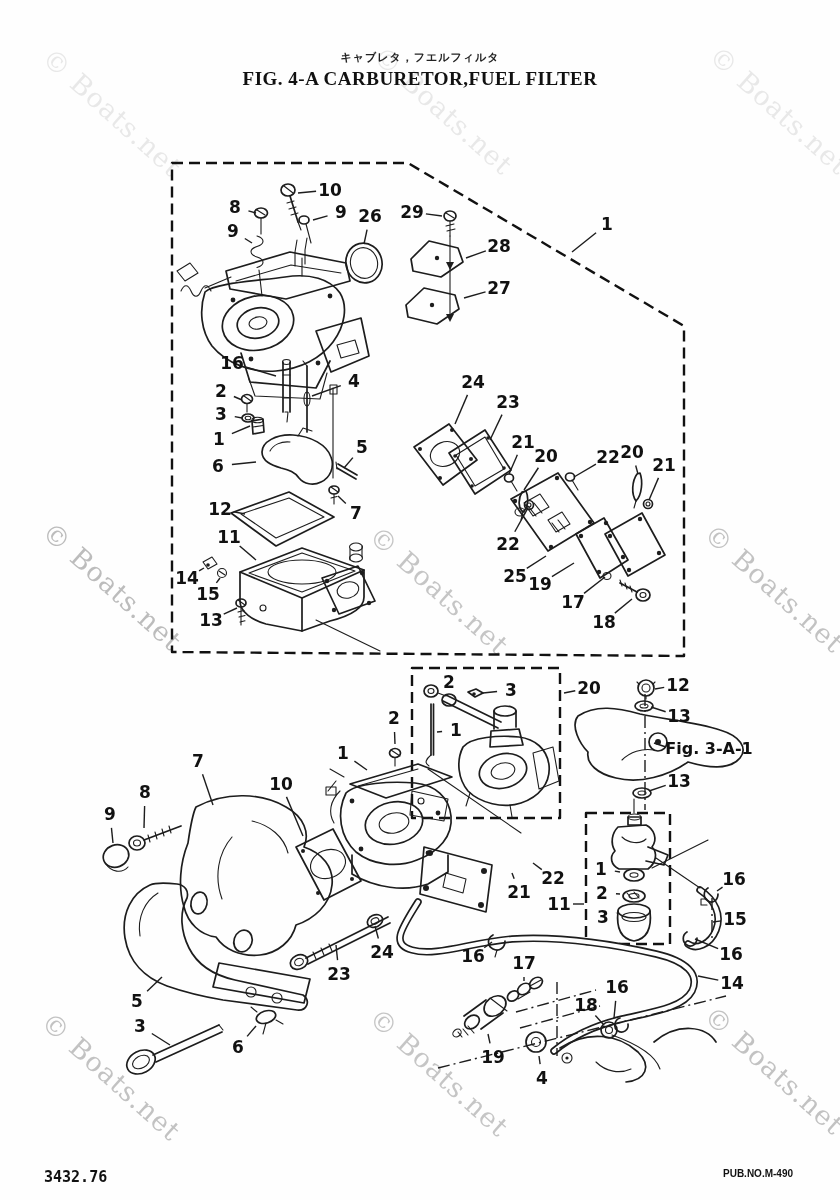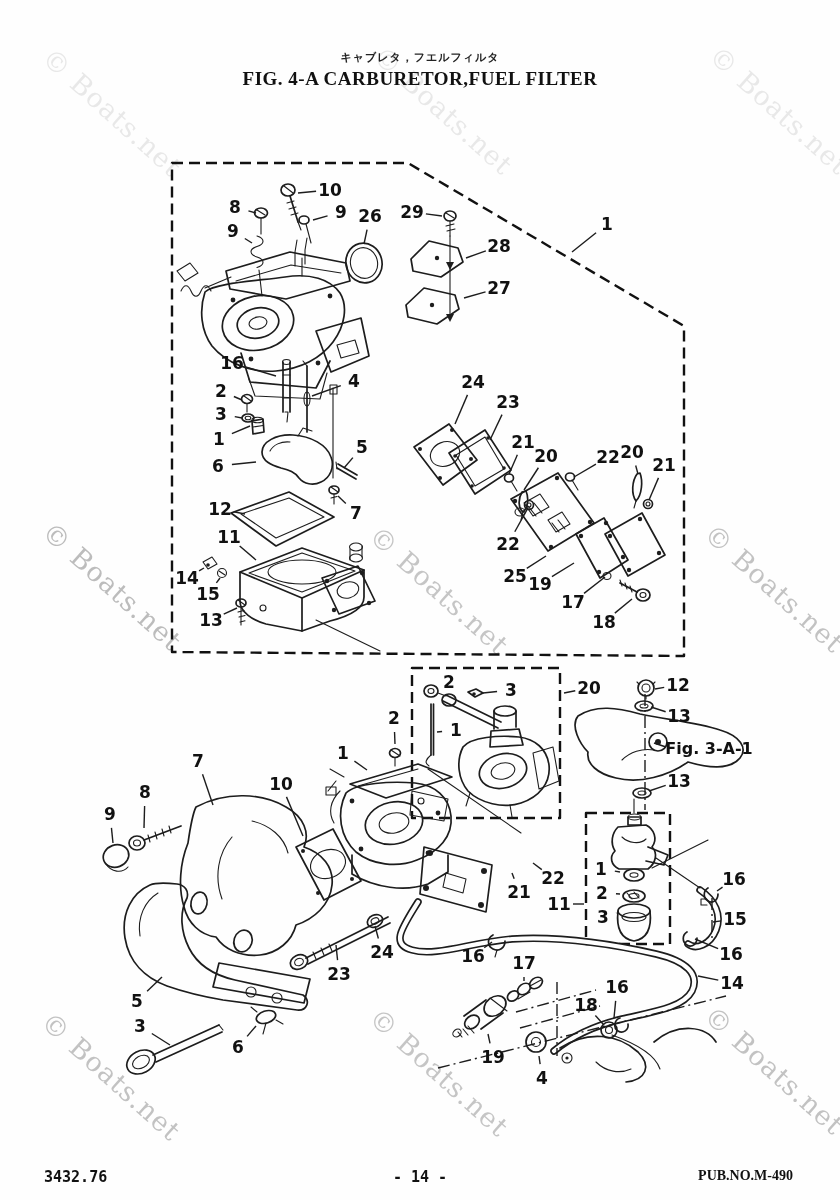--- a/index.html
+++ b/index.html
@@ -17,21 +17,21 @@
     font-size:11px;font-weight:bold;letter-spacing:1px;color:#222;
   }
   .fig-title{
     position:absolute;top:68px;left:0;width:100%;text-align:center;
     font-family:Liberation Serif, serif;font-weight:bold;font-size:19px;
     letter-spacing:0.5px;color:#111;
   }
   .diagram-svg{position:absolute;left:0;top:0;}
   .footer-date{position:absolute;left:44px;top:1168px;font-family:"DejaVu Sans Mono",monospace;font-weight:bold;font-size:15px;color:#111;}
   .footer-page{position:absolute;left:0;top:1168px;width:100%;text-align:center;font-family:"DejaVu Sans Mono",monospace;font-weight:bold;font-size:15px;color:#111;}
-  .footer-pub{position:absolute;right:47px;top:1168px;font-family:Liberation Serif, serif;font-weight:bold;font-size:14px;color:#111;}
+  .footer-pub{position:absolute;right:47px;top:1168px;font-family:Liberation Sans, sans-serif;font-weight:bold;font-size:10px;color:#111;}
   .ln{fill:none;stroke:#1d1d1d;stroke-width:1.7;stroke-linecap:round;stroke-linejoin:round;}
   .thin{stroke-width:1.1;}
   .dash{fill:none;stroke:#111;stroke-width:2.4;stroke-dasharray:11 6;stroke-linejoin:round;}
   .dashdot{fill:none;stroke:#1d1d1d;stroke-width:1.4;stroke-dasharray:12 4 2 4;}
   .dot{fill:#1d1d1d;stroke:none;}
   .hose-o{fill:none;stroke:#1d1d1d;stroke-width:7.5;stroke-linecap:round;}
   .hose-i{fill:none;stroke:#fefefe;stroke-width:4.2;stroke-linecap:round;}
 </style>
 </head>
 <body>
@@ -535,15 +535,14 @@
         <line x1="595.3351280325776" y1="1015.4333783893514" x2="603" y2="1024" stroke="#1d1d1d" stroke-width="1.4"></line>
         <text x="586" y="1011" text-anchor="middle" font-family="&quot;DejaVu Sans&quot;, sans-serif" font-weight="bold" font-size="17" fill="#111">18</text>
         <line x1="490.0259849793654" y1="1043.3195309050807" x2="488" y2="1034" stroke="#1d1d1d" stroke-width="1.4"></line>
         <text x="493" y="1063" text-anchor="middle" font-family="&quot;DejaVu Sans&quot;, sans-serif" font-weight="bold" font-size="17" fill="#111">19</text>
         <line x1="540.1084151337336" y1="1064.12837764738" x2="539" y2="1056" stroke="#1d1d1d" stroke-width="1.4"></line>
         <text x="542" y="1084" text-anchor="middle" font-family="&quot;DejaVu Sans&quot;, sans-serif" font-weight="bold" font-size="17" fill="#111">4</text>
       </g>
   </svg>
 
   <span class="footer-date">3432.76</span>
-  <span class="footer-page">- 14 -</span>
   <span class="footer-pub">PUB.NO.M-490</span>
 </div>
 
 </body></html>

